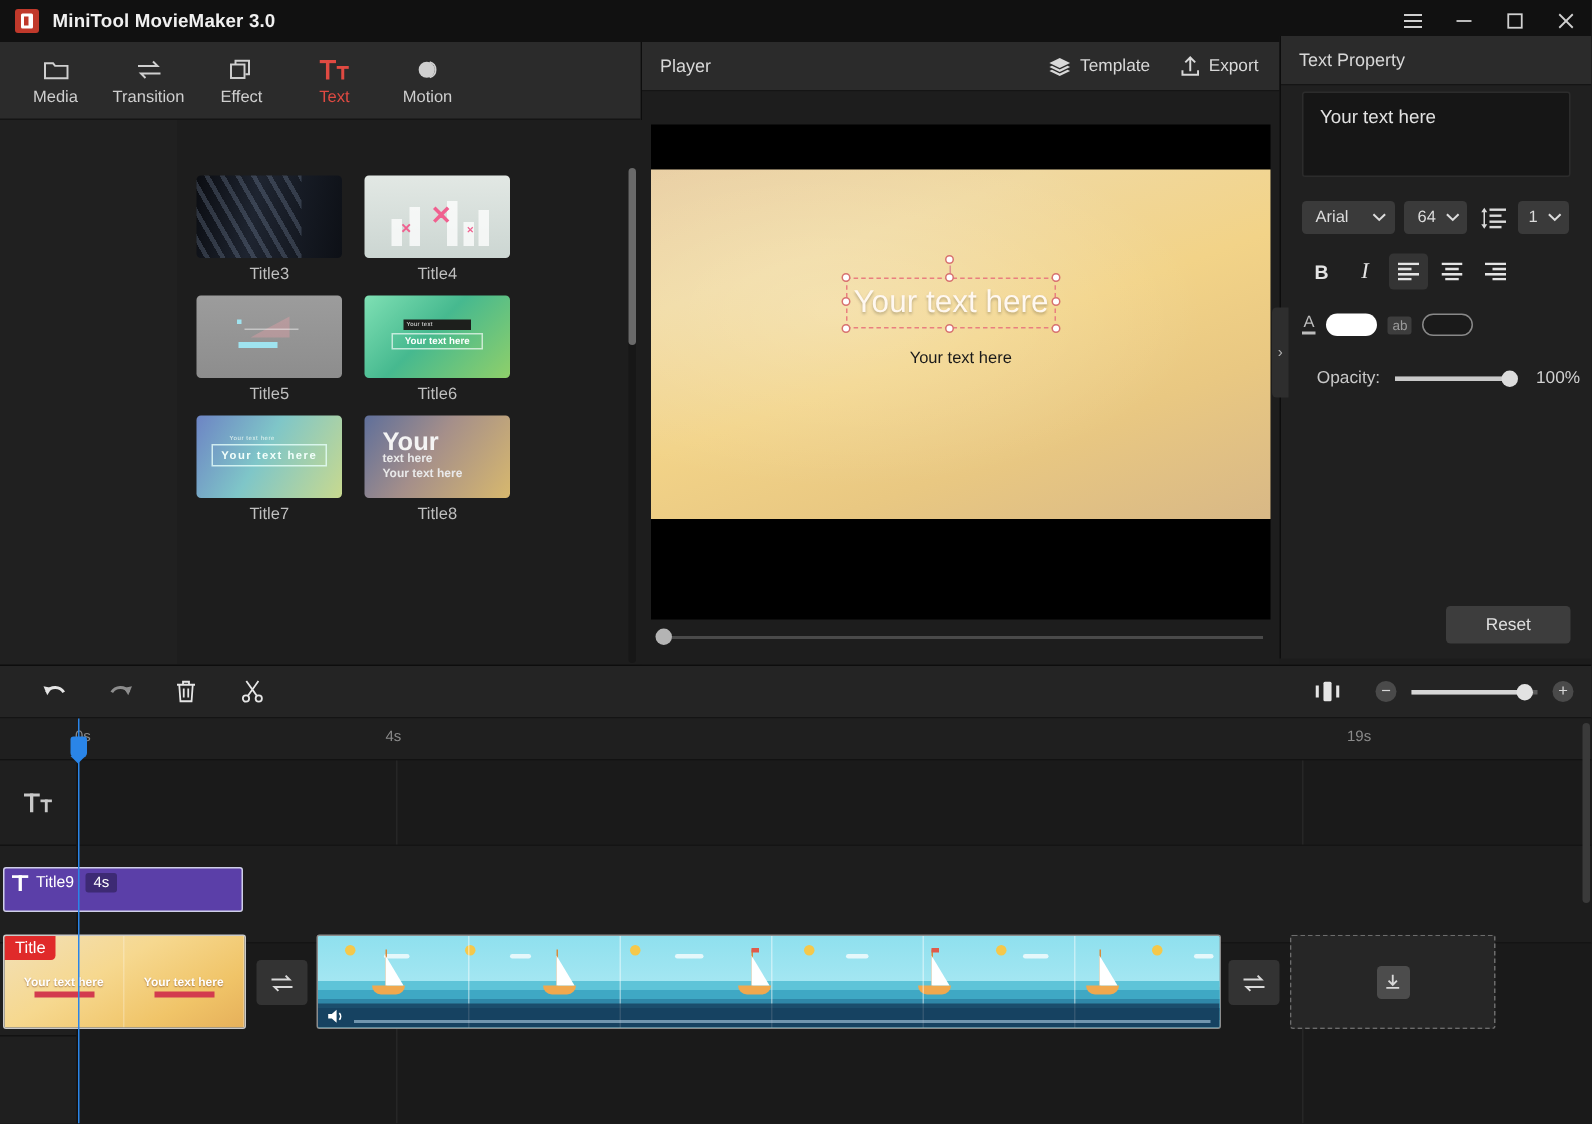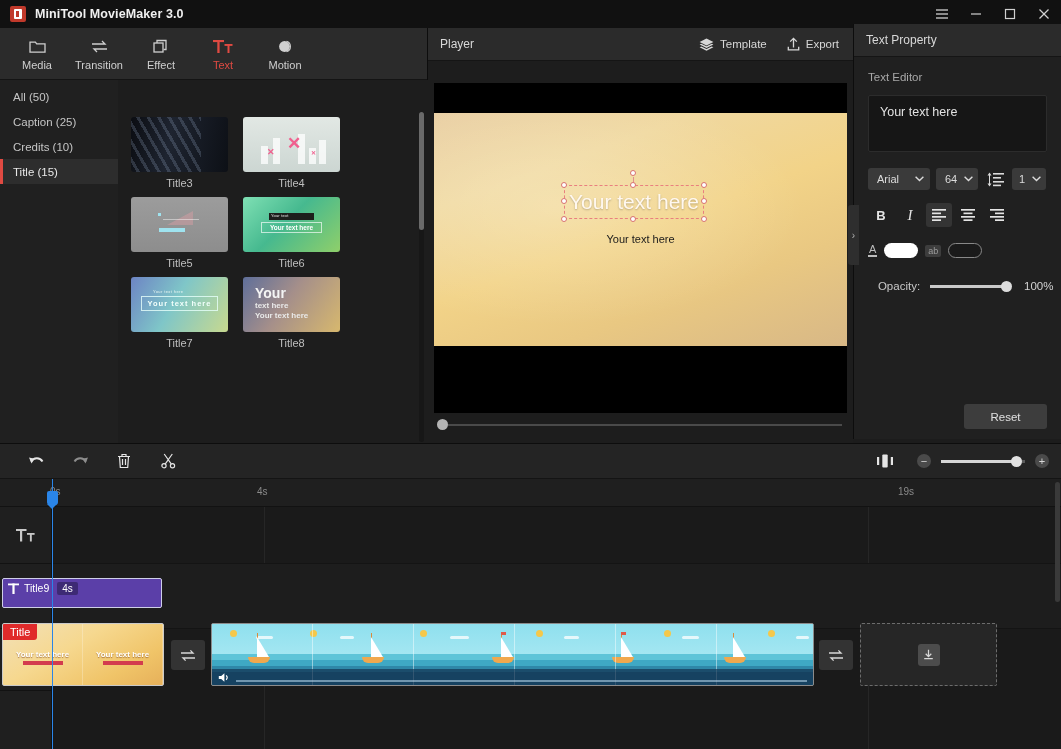--- a/index.html
+++ b/index.html
@@ -136,21 +136,21 @@
   .t6 .blk { position:absolute; left:26px; top:16px; width:45px; height:7px; background:#1d1f1c; }
   .t6 .blktxt { position:absolute; left:28px; top:16px; font-size:4px; color:#eee; letter-spacing:.2px;}
   .t6 .txt2 { position:absolute; left:18px; top:25px; width:61px; text-align:center;
     font-size:6.5px; color:#fff; font-weight:bold; border:1px solid rgba(255,255,255,.65); padding:1px 0;}
   .t7 { background: linear-gradient(120deg,#6d84c4 0%,#7fc6c8 45%,#c8d98f 100%); }
   .t7 .hd { position:absolute; left:22px; top:12px; font-size:4px; color:#e8f6f2; letter-spacing:.4px;}
   .t7 .bx { position:absolute; left:10px; top:19px; width:77px; height:15px;
     border:1px solid rgba(230,255,250,.8); display:flex; align-items:center; justify-content:center;
     font-size:7.5px; font-weight:bold; color:#f2fffb; letter-spacing:1px;}
   .t8 { background: linear-gradient(125deg,#5f6f9a 0%,#a58f8a 45%,#d7b86e 100%); }
-  .t8 .big { position:absolute; left:12px; top:8px; font-size:14px; font-weight:bold; color:#f4f4f4;}
+  .t8 .big { position:absolute; left:12px; top:8px; font-size:17px; font-weight:bold; color:#f4f4f4;}
   .t8 .s1 { position:absolute; left:12px; top:24px; font-size:8px; font-weight:bold; color:#e9e9e9;}
   .t8 .s2 { position:absolute; left:12px; top:34px; font-size:8px; font-weight:bold; color:#e9e9e9;}
 
   
   .player-panel {
     position: absolute; left: 428px; top: 28px; width: 425px; height: 415px;
     background: #1d1d1d;
   }
   .player-head {
     height: 33px; background: #2b2b2b; display: flex; align-items: center;
@@ -487,26 +487,20 @@
           <svg width="17" height="15" viewBox="0 0 17 15">
             <circle cx="7.5" cy="7.5" r="5.4" fill="currentColor"></circle>
             <path d="M9.5 2.3a5.4 5.4 0 0 1 0 10.4" fill="none" stroke="currentColor" stroke-width="1.1"></path>
             </svg>
         </span>
         <span>Motion</span>
       </div>
     </div>
   </div>
 
-  <div class="cat-col">
-    <div class="cat-item">All (50)</div>
-    <div class="cat-item">Caption (25)</div>
-    <div class="cat-item">Credits (10)</div>
-    <div class="cat-item selected">Title (15)</div>
-  </div>
 
   <div class="grid-area">
     <div class="thumbs">
 
 
       <div class="thumb-row">
         <div class="thumb-cell">
           <div class="thumb-img t3"></div>
           <div class="thumb-label">Title3</div>
         </div>
@@ -676,21 +670,20 @@
       </div>
     </div>
   </div>
 
   <div class="collapse-handle">
     <span>›</span>
   </div>
 
   <div class="prop-panel">
     <div class="prop-head">Text Property</div>
-    <div class="prop-sub">Text Editor</div>
     <div class="text-area">Your text here</div>
 
     <div class="ctl-row1">
       <div class="sel-ctl font">
         <span>Arial</span>
         <span>
           <svg width="9" height="6" viewBox="0 0 9 6">
               <path d="M0.6 0.8L4.5 4.6 8.4 0.8" fill="none" stroke="currentColor" stroke-width="1.4"></path>
             </svg>
         </span>

